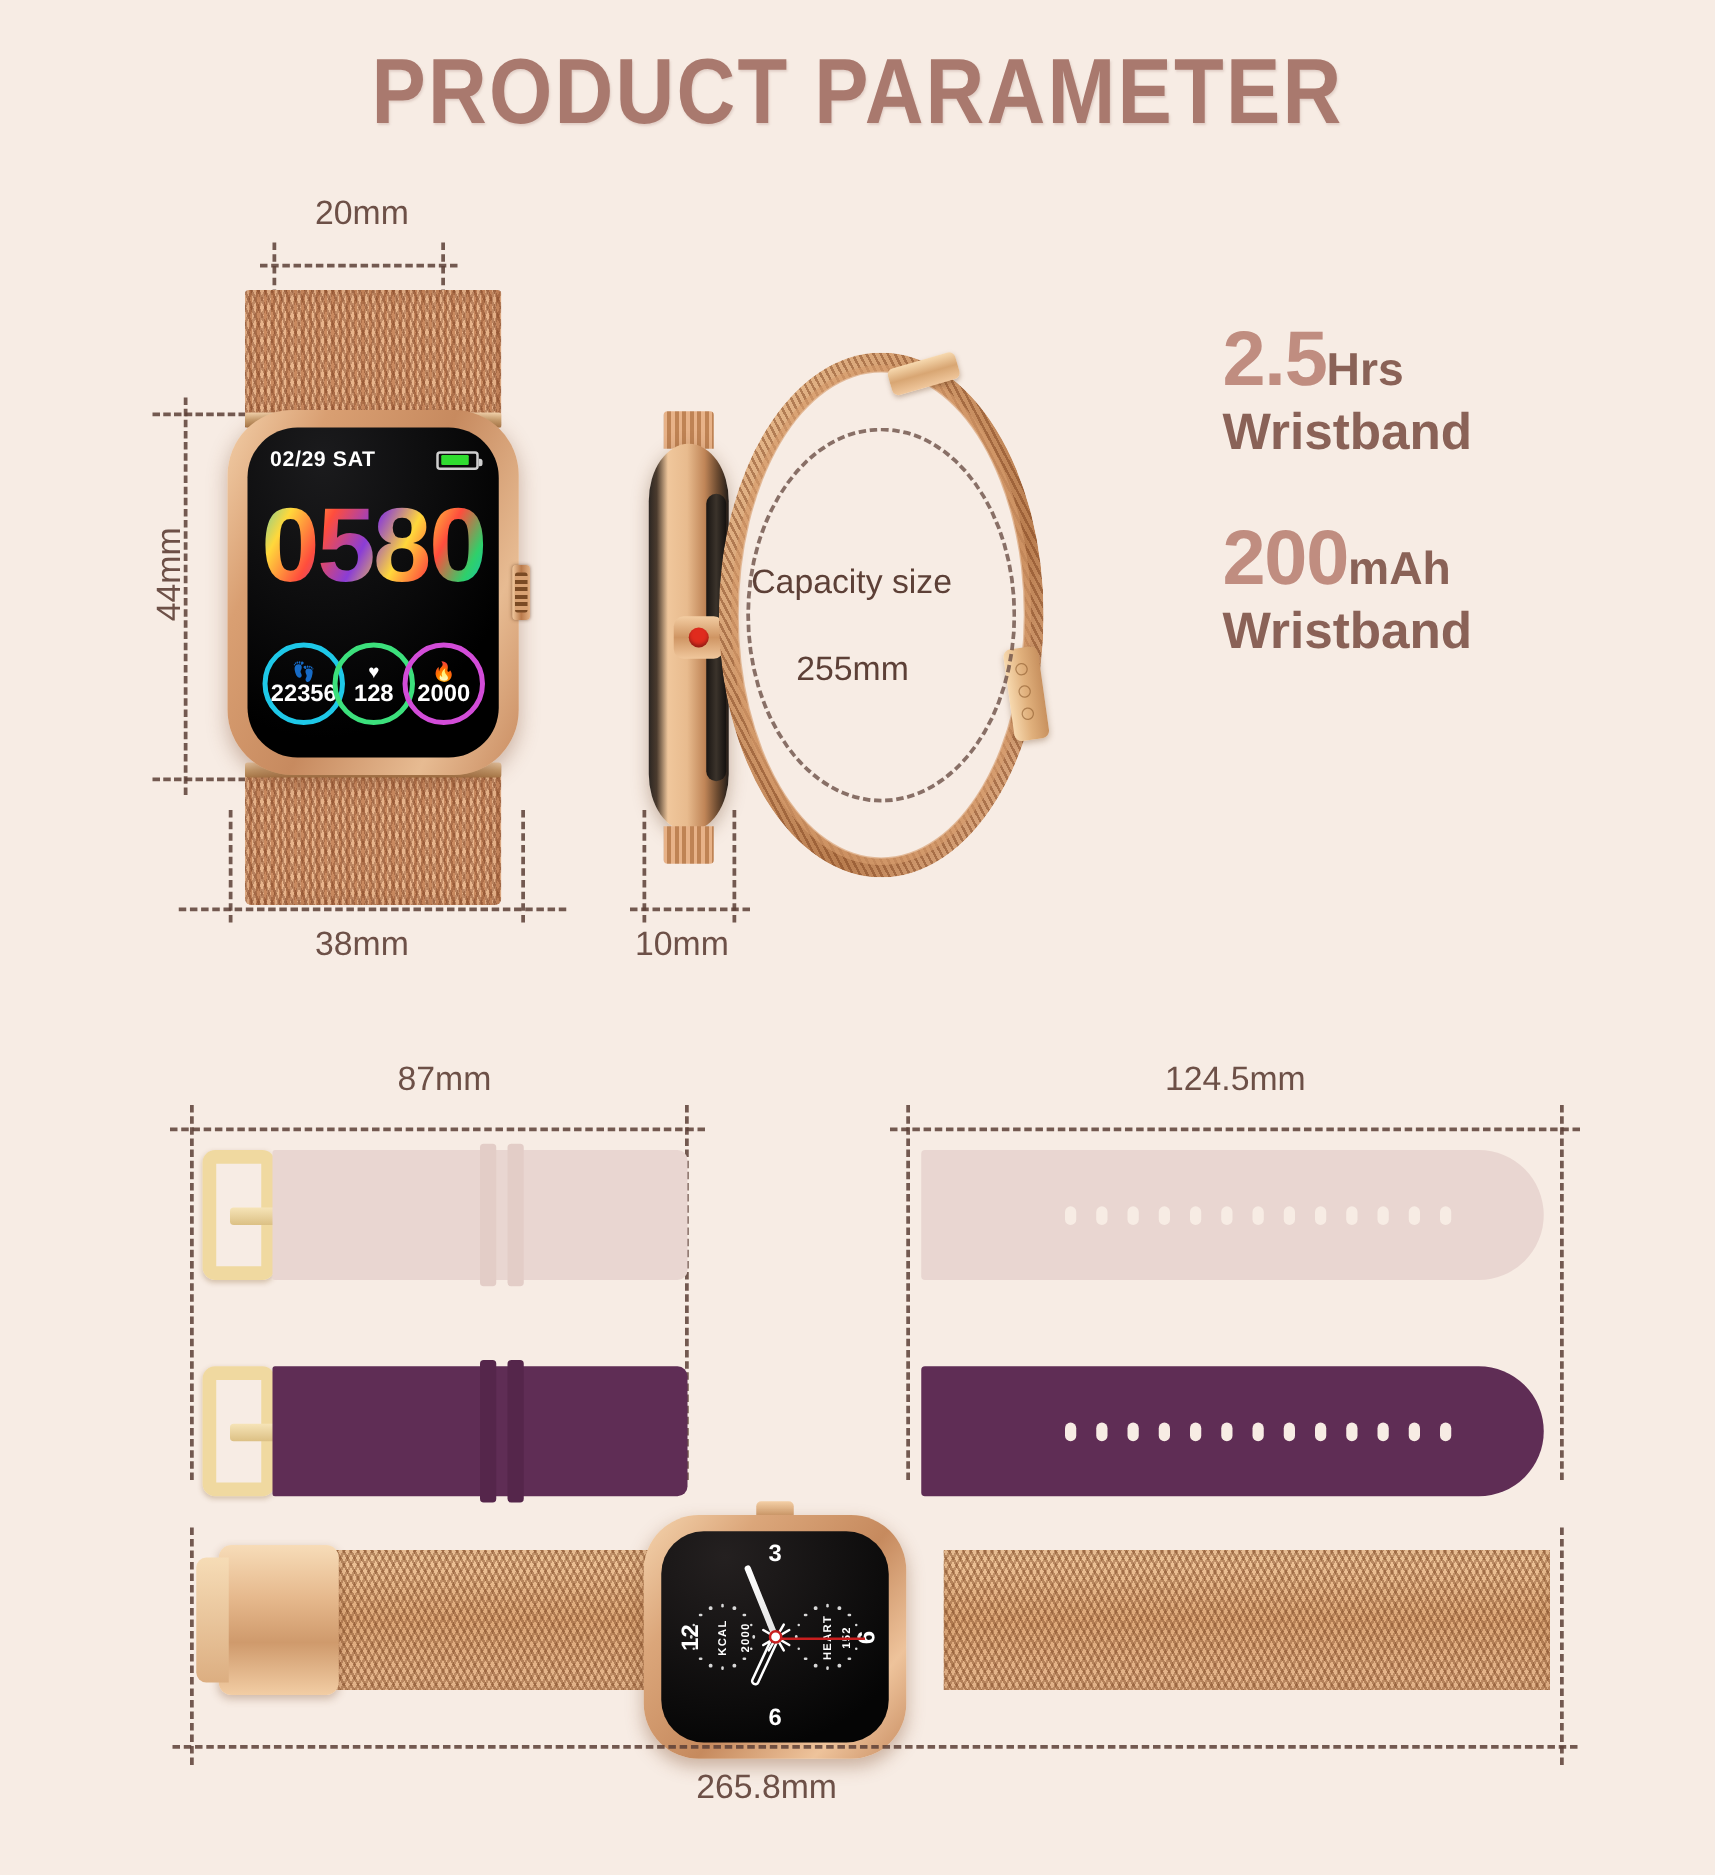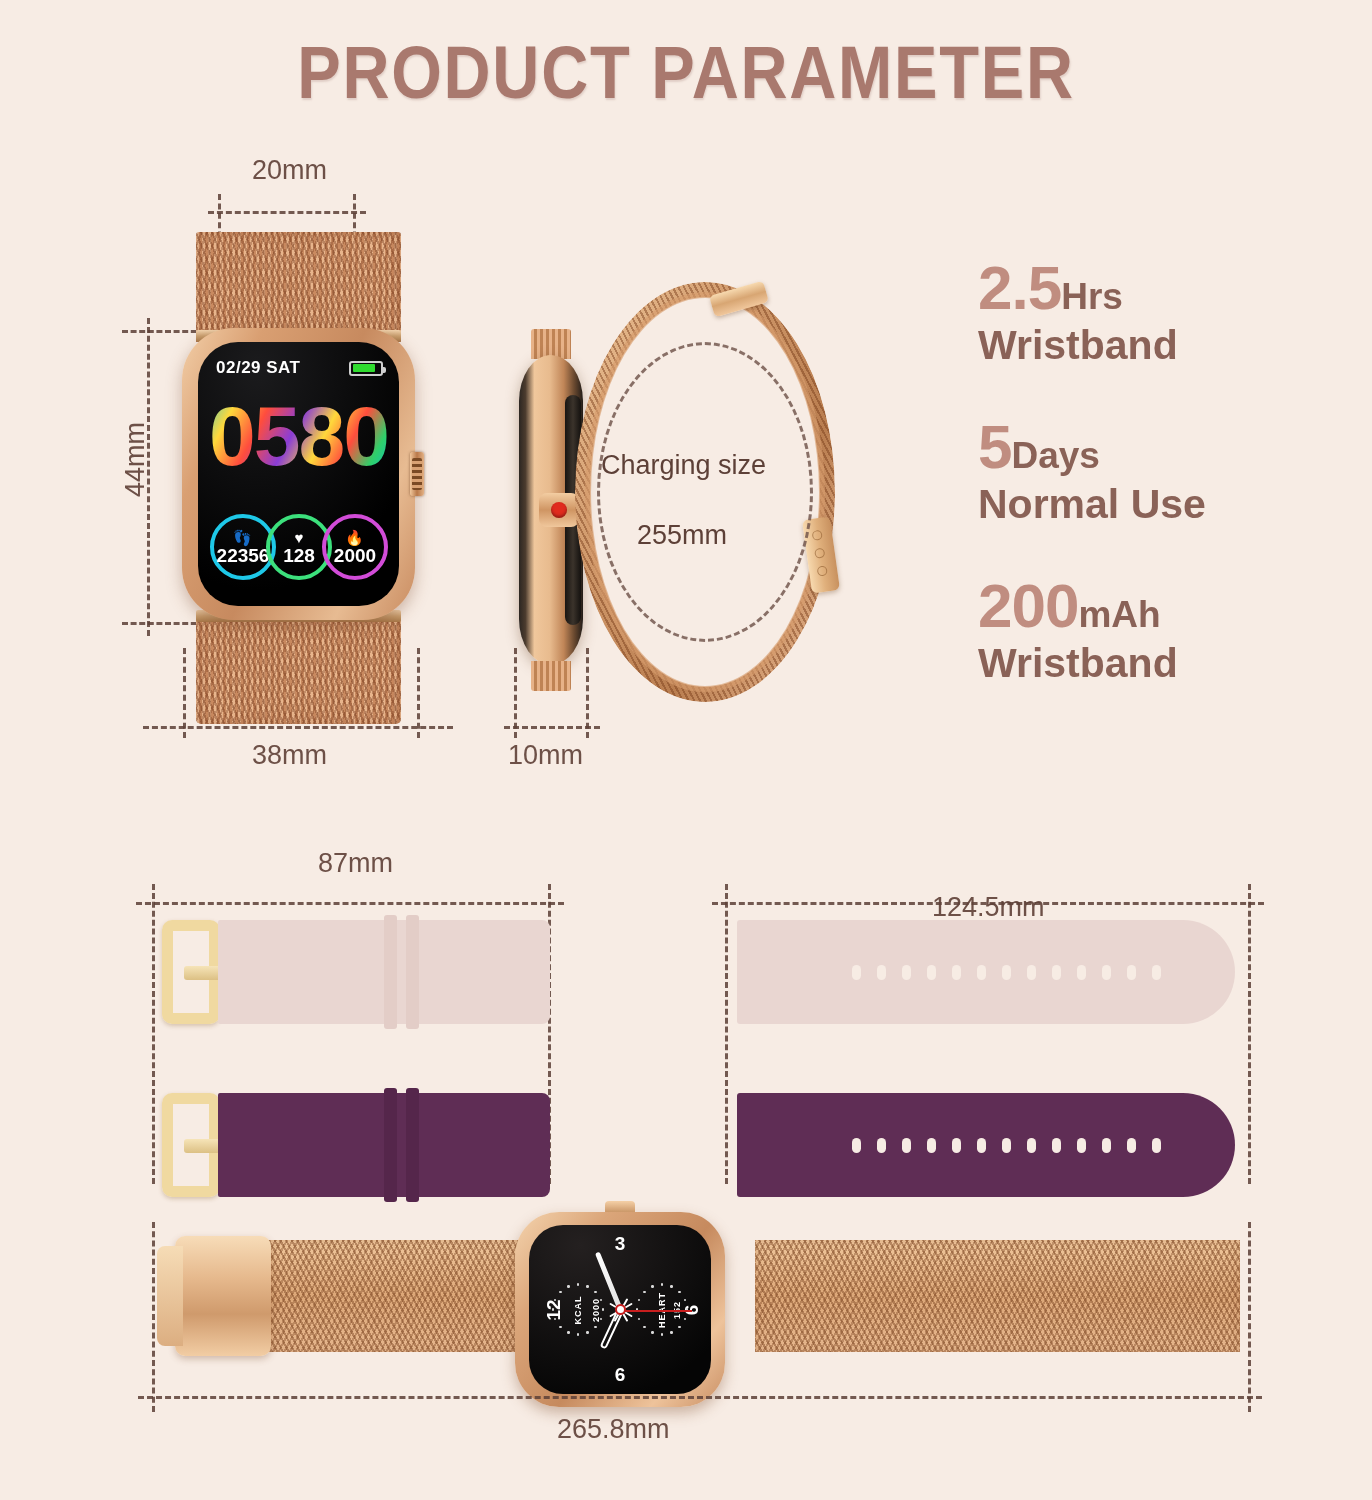--- a/index.html
+++ b/index.html
@@ -348,40 +348,36 @@
     <div class="loop-ring"></div>
     <div class="loop-ring2"></div>
     <div class="clasp-top"></div>
     <div class="clasp-side">
         <i></i>
         <i></i>
         <i></i>
       </div>
   </div>
   <div class="loop-dash"></div>
-  <div class="wb-text" style="left:601px; top:450px;">Charging size</div>
+  <div class="wb-text" style="left:601px; top:450px;">Capacity size</div>
   <div class="wb-text" style="left:637px; top:520px;">255mm</div>
 
   <div id="specs">
     <div class="spec">
       <span class="big">2.5</span><span class="unit">Hrs</span>
       <span class="sub">Wristband</span>
     </div>
     <div class="spec">
-      <span class="big">5</span><span class="unit">Days</span>
-      <span class="sub">Normal Use</span>
-    </div>
-    <div class="spec">
       <span class="big">200</span><span class="unit">mAh</span>
       <span class="sub">Wristband</span>
     </div>
   </div>
 
   <div class="dim-label" style="left:318px; top:848px;">87mm</div>
-  <div class="dim-label" style="left:932px; top:892px;">124.5mm</div>
+  <div class="dim-label" style="left:932px; top:848px;">124.5mm</div>
 
   <div class="dv" style="left:152px; top:884px; height:300px;"></div>
   <div class="dv" style="left:548px; top:884px; height:300px;"></div>
   <div class="dh" style="left:136px; top:902px; width:428px;"></div>
 
   <div class="dv" style="left:725px; top:884px; height:300px;"></div>
   <div class="dv" style="left:1248px; top:884px; height:300px;"></div>
   <div class="dh" style="left:712px; top:902px; width:552px;"></div>
 
   <div class="strap-buckle" style="left:162px; top:920px;">

